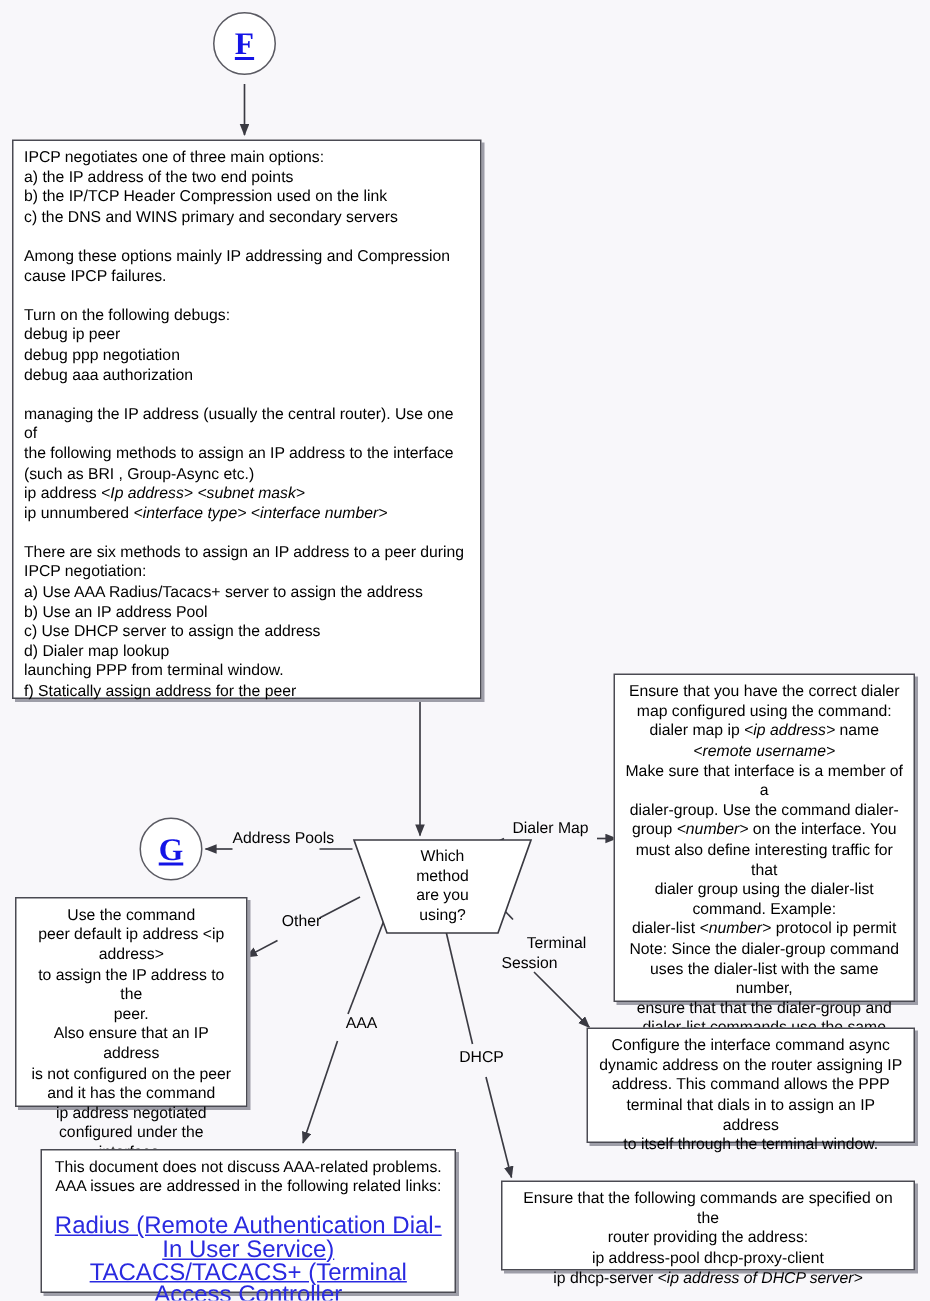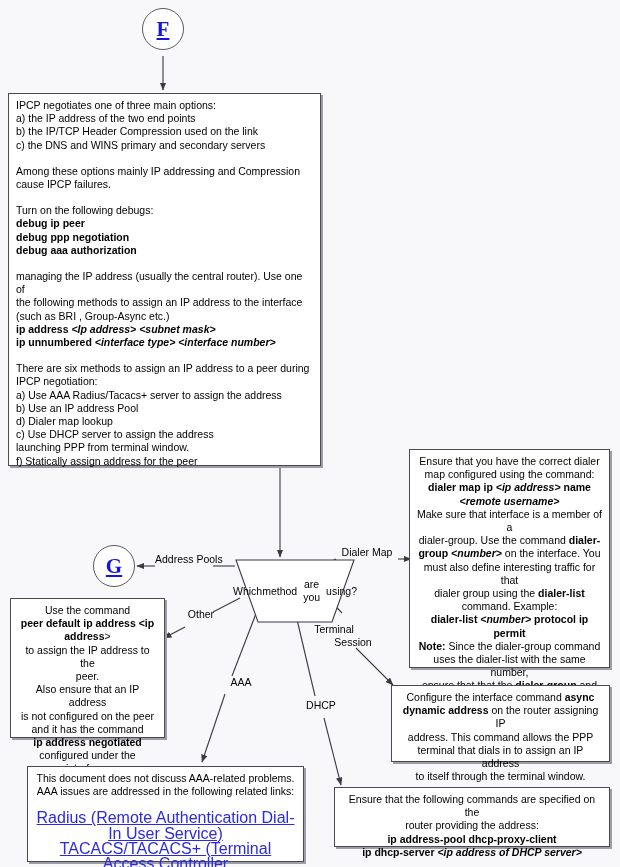--- a/index.html
+++ b/index.html
@@ -17,21 +17,21 @@
   .box{
     position:absolute;
     background:#ffffff;
     border:1px solid #4a4a52;
     box-shadow:2px 2px 0 0 #9e9ea8;
     box-sizing:border-box;
   }
   .box .inner{padding:5px 7px;}
 
   .txt{font-size:10.5px;line-height:13.2px;color:#000;}
-  .txt b{font-weight:bold;}
+  .txt b{font-weight:normal;}
   .txt i{font-style:italic;}
   .center{text-align:center;}
   .left{text-align:left;}
   .blank{height:13px;}
 
   
   .conn{
     position:absolute;
     width:42px;height:42px;
     border:1px solid #5a5a62;
@@ -50,21 +50,21 @@
   }
 
   
   .trap{
     position:absolute;
     width:124px;height:68px;
   }
   .trap svg{position:absolute;left:0;top:0;}
   .trap .tlabel{
     position:absolute;left:0;top:0;width:124px;height:68px;
-    display:flex;align-items:center;
+    display:flex;flex-direction:column;align-items:center;justify-content:center;
     font-size:10.5px;line-height:13px;text-align:center;
   }
 
   
   .elabel{
     position:absolute;
     font-size:10.5px;
     line-height:13px;
     color:#000;
     text-align:center;
@@ -138,22 +138,22 @@
         <div>managing the IP address (usually the central router). Use one of</div>
         <div>the following methods to assign an  IP address to the interface</div>
         <div>(such as BRI , Group-Async etc.)</div>
         <div><b>ip address <i>&lt;Ip address&gt; &lt;subnet mask&gt;</i></b></div>
         <div><b>ip unnumbered <i>&lt;interface type&gt; &lt;interface number&gt;</i></b></div>
         <div class="blank"></div>
         <div>There are six methods to assign an IP address to a peer during</div>
         <div>IPCP negotiation:</div>
         <div>a) Use AAA Radius/Tacacs+ server to assign the address</div>
         <div>b) Use an IP address Pool</div>
+        <div>c) Use DHCP server to assign the address</div>
         <div>d) Dialer map lookup</div>
-        <div>c) Use DHCP server to assign the address</div>
         <div>launching PPP from terminal window.</div>
         <div>f) Statically assign address for the peer</div>
       </div>
   </div>
 
   <div class="conn" style="left:93px;top:545px;">
     <span>G</span>
   </div>
 
   <div class="trap" style="left:233px;top:557px;">
@@ -164,21 +164,21 @@
         <div>Which</div>
         <div>method</div>
         <div>are you</div>
         <div>using?</div>
       </div>
   </div>
 
   <div class="elabel" style="left:155px;top:553px;width:60px;text-align:center;">Address Pools</div>
   <div class="elabel" style="left:336px;top:546px;width:62px;">Dialer Map</div>
   <div class="elabel" style="left:185px;top:608px;width:32px;">Other</div>
-  <div class="elabel" style="left:308px;top:623px;width:52px;">Terminal</div>
+  <div class="elabel" style="left:345px;top:623px;width:52px;">Terminal</div>
   <div class="elabel" style="left:327px;top:636px;width:52px;">Session</div>
   <div class="elabel" style="left:225px;top:676px;width:32px;">AAA</div>
   <div class="elabel" style="left:302px;top:699px;width:38px;">DHCP</div>
 
   <div class="box" style="left:10px;top:598px;width:155px;height:140px;">
     <div class="inner txt center" id="otherbox-body">
         <div>Use the command</div>
         <div><b>peer default ip address &lt;ip</b></div>
         <div><b>address</b>&gt;</div>
         <div>to assign the IP address to the</div>

